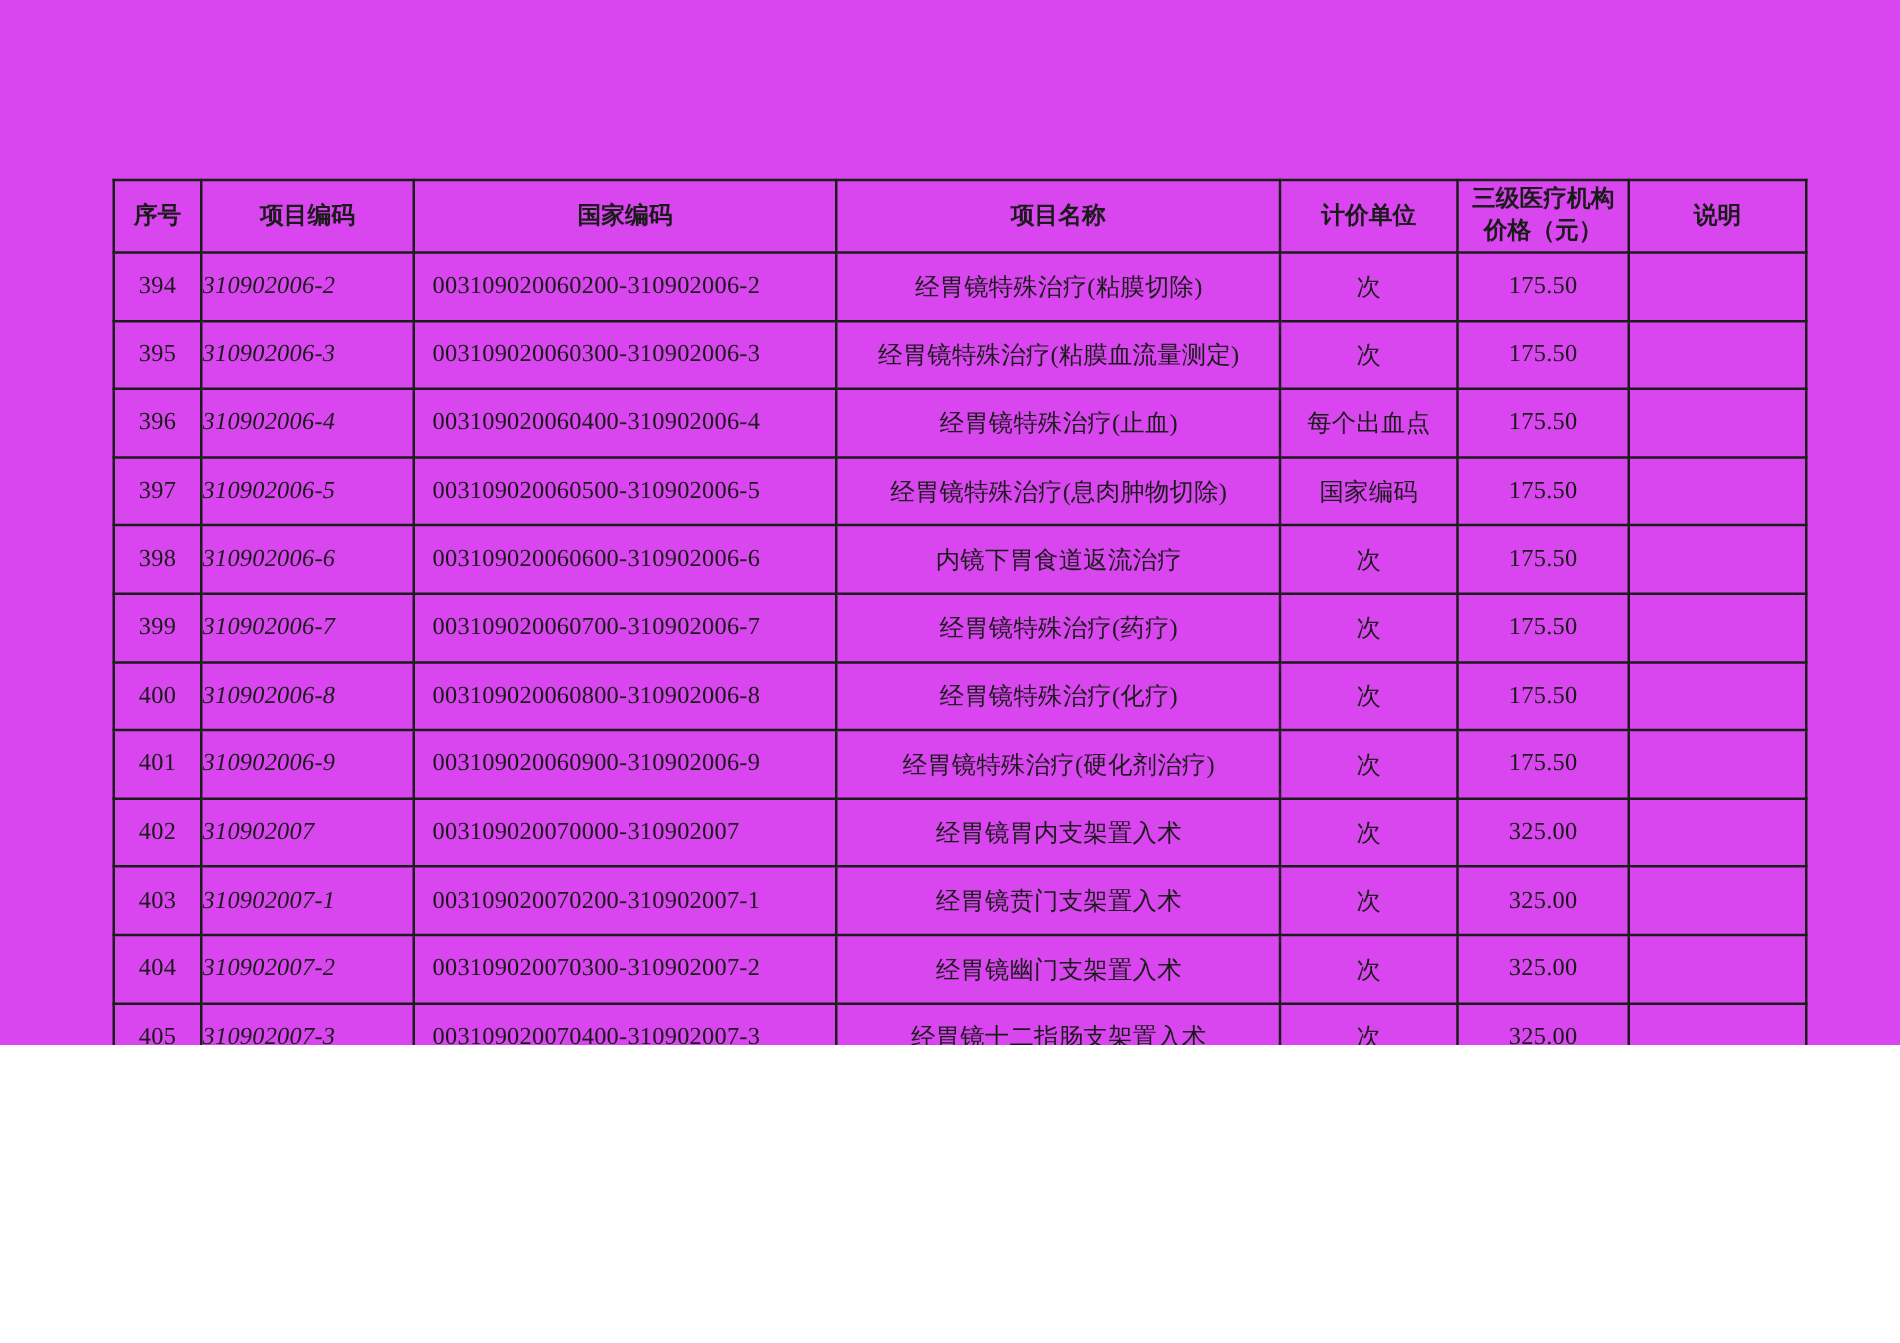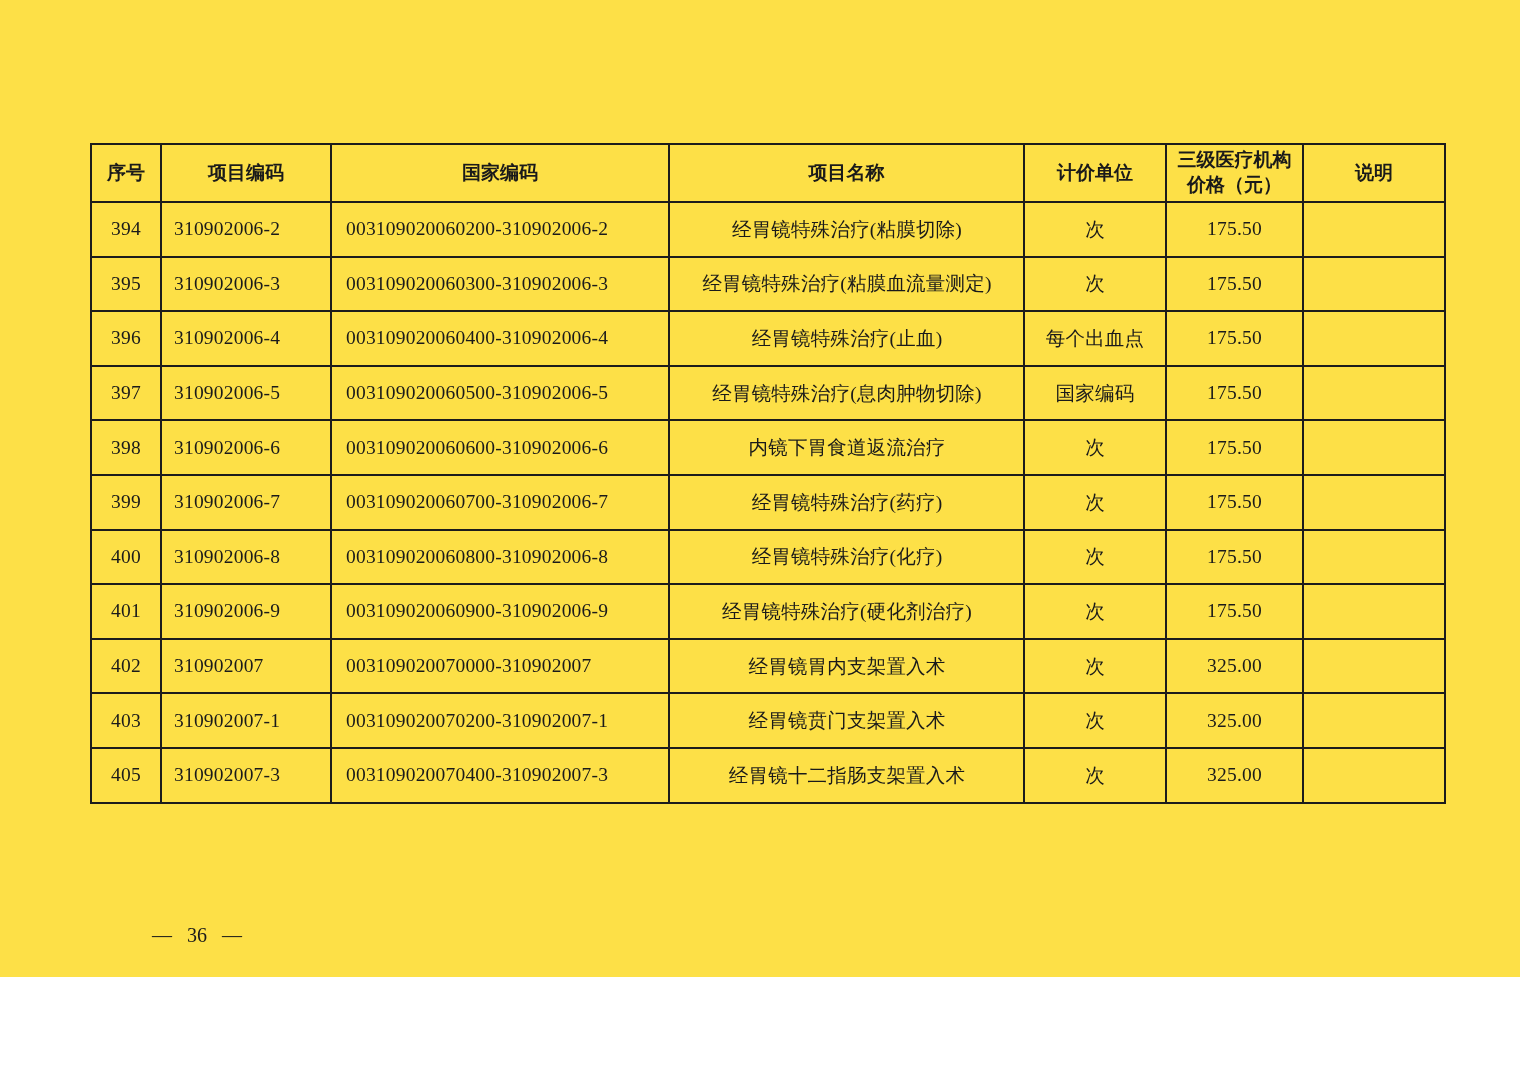--- a/index.html
+++ b/index.html
@@ -1,21 +1,21 @@
 <!DOCTYPE html>
 <html><head>
 <meta charset="utf-8">
 <style>
   * { box-sizing: border-box; }
   html, body { margin: 0; padding: 0; background: #ffffff; }
   .page {
     position: relative;
     width: 1520px;
-    height: 977px;
-    background: #fde047;
+    height: 836px;
+    background: #d946ef;
     overflow: hidden;
     font-family: "Liberation Serif", serif;
     color: #1a1a1a;
   }
   table.price-table {
     position: absolute;
     left: 90px;
     top: 143px;
     width: 1354px;
     border-collapse: collapse;
@@ -39,21 +39,21 @@
     padding: 0 2px;
   }
   .price-table tbody td {
     height: 54.6px;
     font-size: 19.5px;
     vertical-align: middle;
     font-family: "Liberation Serif", serif;
     letter-spacing: 0.2px;
   }
   td.c-seq   { text-align: center; }
-  td.c-code  { text-align: left; padding-left: 12px; }
+  td.c-code  { text-align: left; padding-left: 0; font-style: italic; }
   td.c-nat   { text-align: left; padding-left: 14px; }
   td.c-name  { text-align: center; padding-left: 4px; }
   td.c-unit  { text-align: center; }
   td.c-price { text-align: center; letter-spacing: 1px; }
   td.c-note  { text-align: center; }
   .page-footer {
     position: absolute;
     left: 152px;
     top: 924px;
     font-family: "Liberation Serif", serif;
@@ -184,20 +184,29 @@
   <tr>
     <td class="c-seq">403</td>
     <td class="c-code">310902007-1</td>
     <td class="c-nat">003109020070200-310902007-1</td>
     <td class="c-name">经胃镜贲门支架置入术</td>
     <td class="c-unit">次</td>
     <td class="c-price">325.00</td>
     <td class="c-note"></td>
   </tr>
 
+  <tr>
+    <td class="c-seq">404</td>
+    <td class="c-code">310902007-2</td>
+    <td class="c-nat">003109020070300-310902007-2</td>
+    <td class="c-name">经胃镜幽门支架置入术</td>
+    <td class="c-unit">次</td>
+    <td class="c-price">325.00</td>
+    <td class="c-note"></td>
+  </tr>
 
   <tr>
     <td class="c-seq">405</td>
     <td class="c-code">310902007-3</td>
     <td class="c-nat">003109020070400-310902007-3</td>
     <td class="c-name">经胃镜十二指肠支架置入术</td>
     <td class="c-unit">次</td>
     <td class="c-price">325.00</td>
     <td class="c-note"></td>
   </tr>

